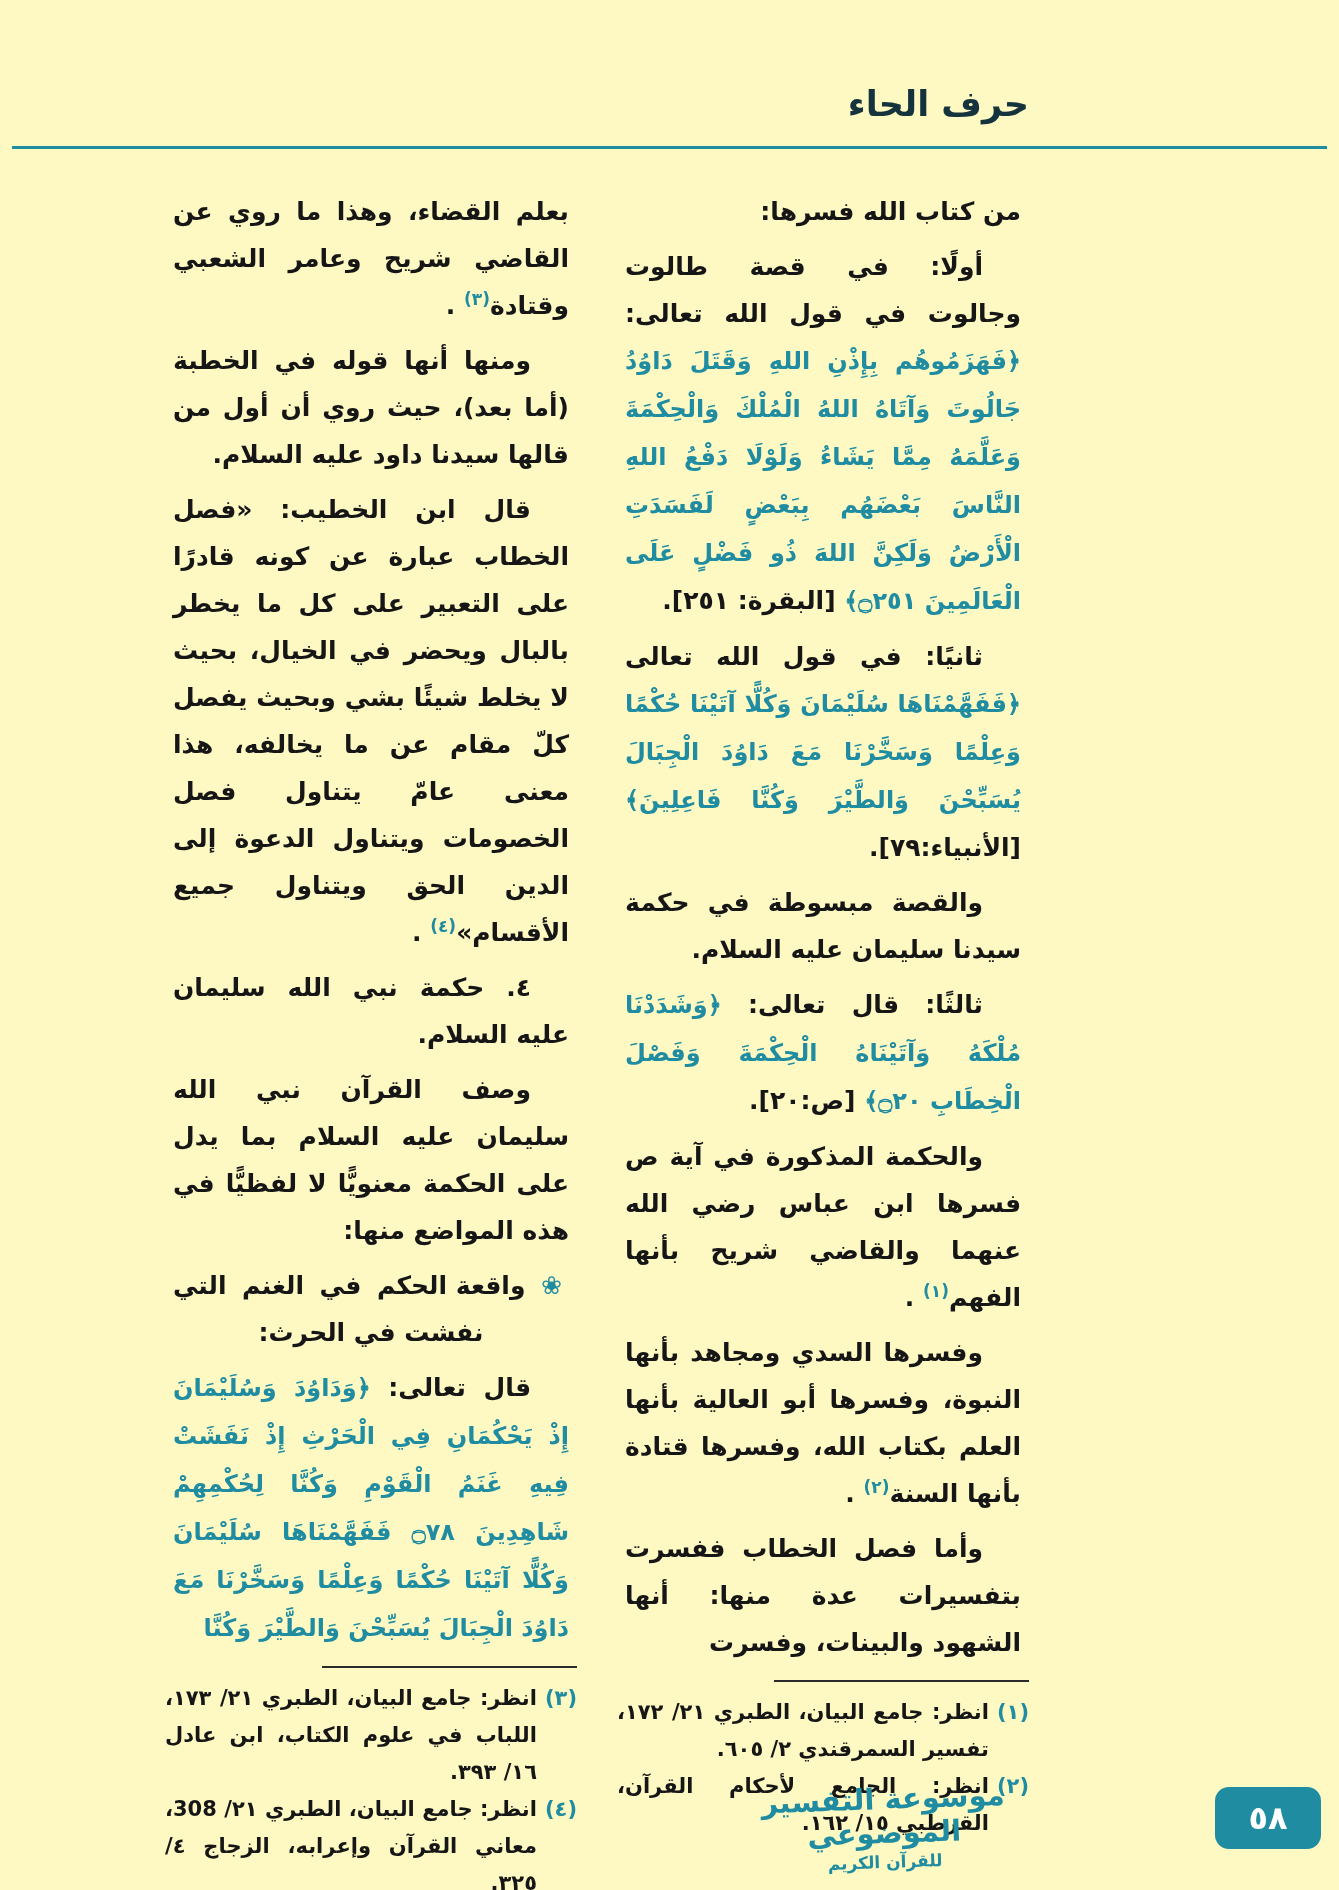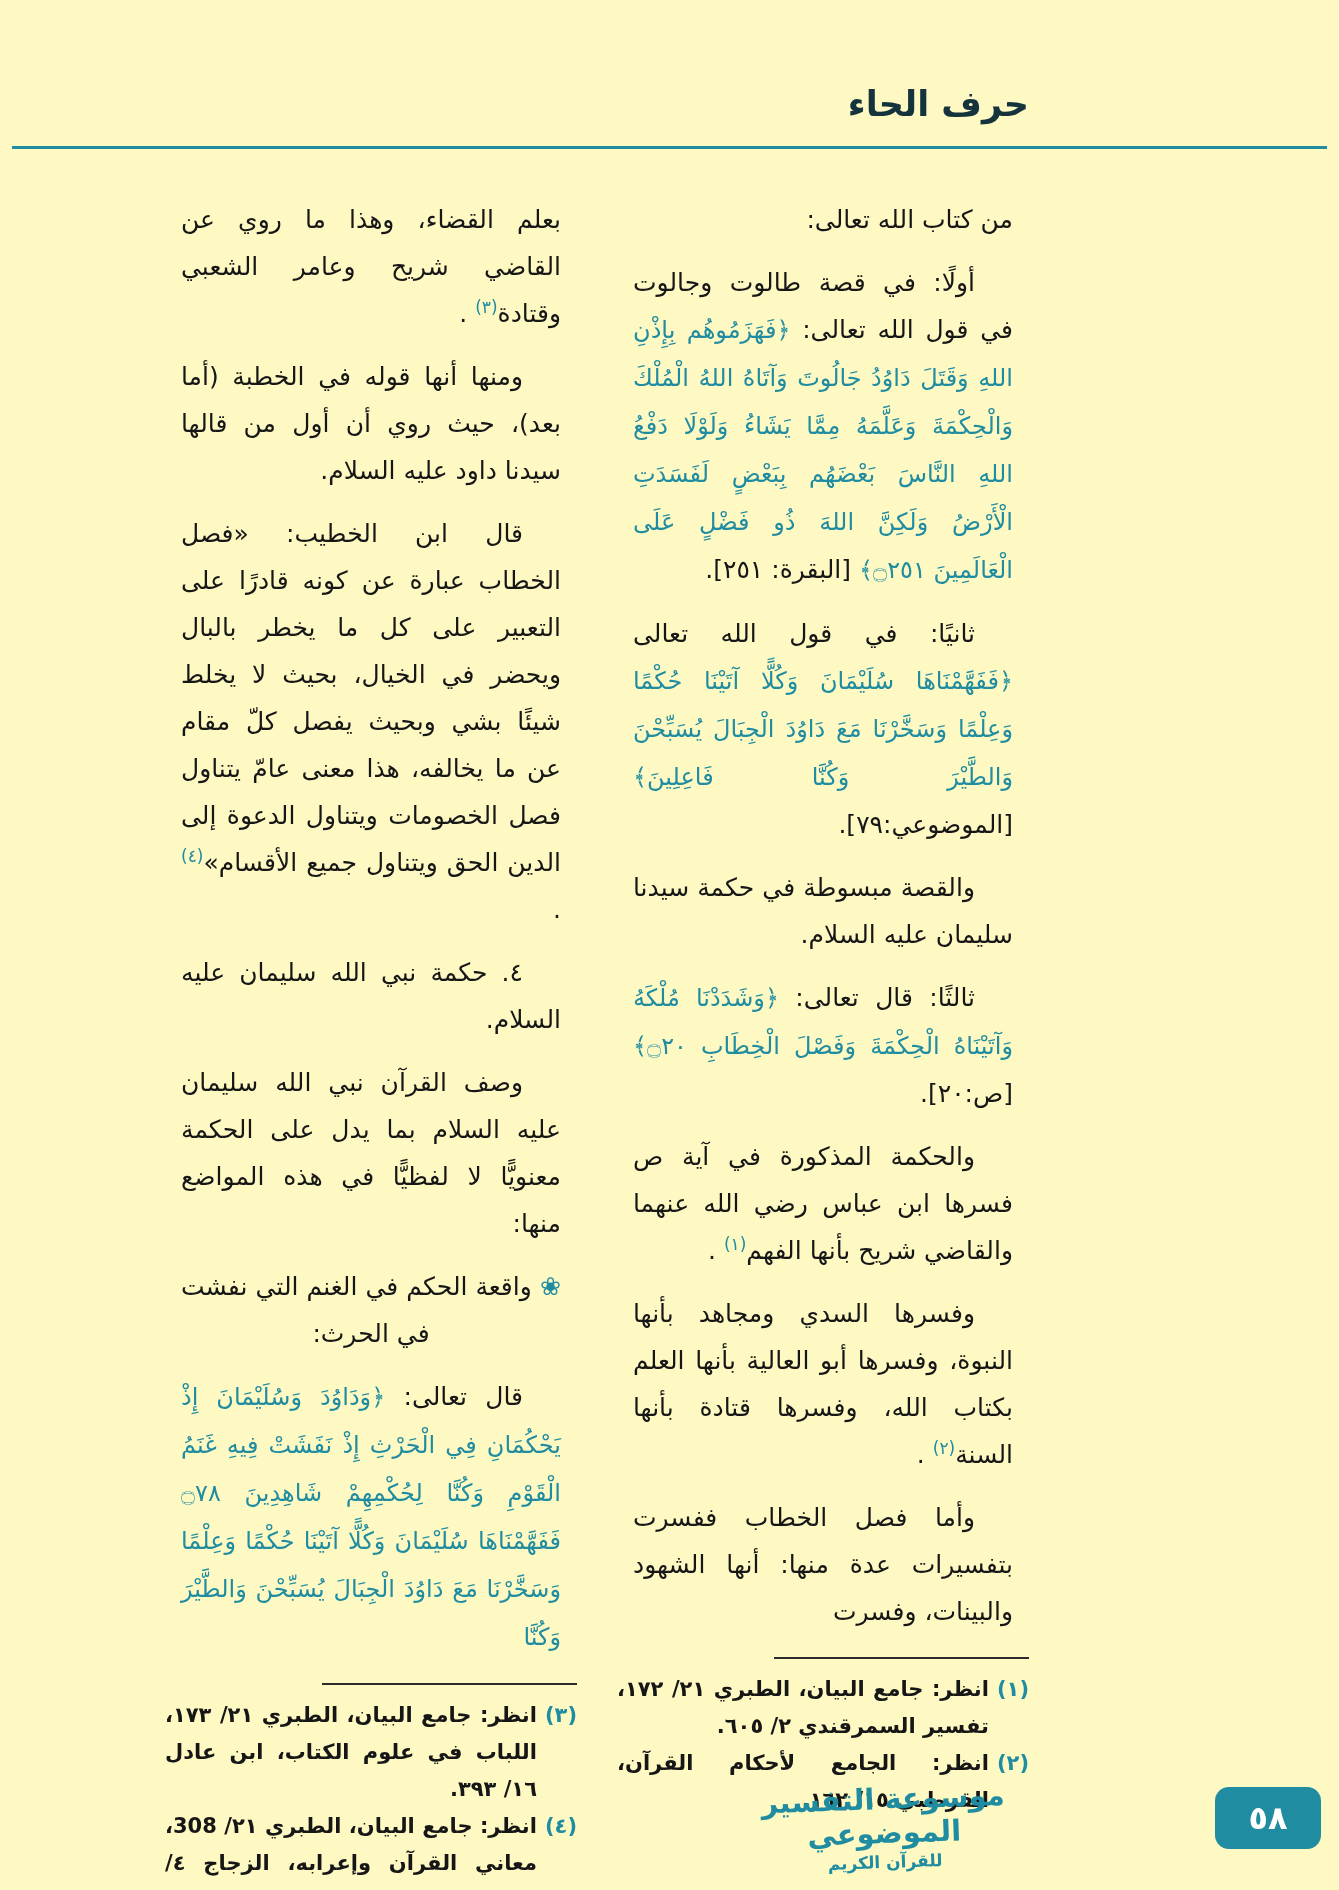--- a/index.html
+++ b/index.html
@@ -29,22 +29,22 @@
   }
   
   .content{
     position:absolute;top:180px;right:310px;
     width:864px;height:1295px;
     display:flex;gap:40px;direction:rtl;
   }
   .col{width:412px;display:flex;flex-direction:column;}
   .col-body{flex:none;}
   .para{
-    margin:16px;
-    font-size:25px;font-weight:400;line-height:47px;
+    margin:8px;
+    font-size:25px;font-weight:700;line-height:47px;
     text-align:justify;
     color:var(--ink);
   }
   .para.indent{text-indent:38px;}
   .para.subheading{text-align:justify;text-align-last:center;}
   .seg-quran{color:var(--accent);font-size:24px;}
   .seg-ref{color:var(--ink);}
   .seg-lead{color:var(--ink);}
   .seg-fn{
     color:var(--accent);
@@ -82,23 +82,23 @@
 
 <div class="page">
 
   <div class="header-title">حرف الحاء</div>
   <div class="header-rule"></div>
 
   <main class="content">
 
     <section class="col">
       <div class="col-body">
-          <p class="para"><span class="seg seg-text">من كتاب الله تعالى:</span></p>
+          <p class="para"><span class="seg seg-text">من كتاب الله فسرها:</span></p>
           <p class="para indent"><span class="seg seg-lead">أولًا:</span><span class="seg seg-text"> في قصة طالوت وجالوت في قول الله تعالى: </span><span class="seg seg-quran">﴿فَهَزَمُوهُم بِإِذْنِ اللهِ وَقَتَلَ دَاوُدُ جَالُوتَ وَآتَاهُ اللهُ الْمُلْكَ وَالْحِكْمَةَ وَعَلَّمَهُ مِمَّا يَشَاءُ وَلَوْلَا دَفْعُ اللهِ النَّاسَ بَعْضَهُم بِبَعْضٍ لَفَسَدَتِ الْأَرْضُ وَلَكِنَّ اللهَ ذُو فَضْلٍ عَلَى الْعَالَمِينَ ۝٢٥١﴾</span><span class="seg seg-ref"> [البقرة: ٢٥١].</span></p>
-          <p class="para indent"><span class="seg seg-lead">ثانيًا:</span><span class="seg seg-text"> في قول الله تعالى </span><span class="seg seg-quran">﴿فَفَهَّمْنَاهَا سُلَيْمَانَ وَكُلًّا آتَيْنَا حُكْمًا وَعِلْمًا وَسَخَّرْنَا مَعَ دَاوُدَ الْجِبَالَ يُسَبِّحْنَ وَالطَّيْرَ وَكُنَّا فَاعِلِينَ﴾</span><span class="seg seg-ref"> [الموضوعي:٧٩].</span></p>
+          <p class="para indent"><span class="seg seg-lead">ثانيًا:</span><span class="seg seg-text"> في قول الله تعالى </span><span class="seg seg-quran">﴿فَفَهَّمْنَاهَا سُلَيْمَانَ وَكُلًّا آتَيْنَا حُكْمًا وَعِلْمًا وَسَخَّرْنَا مَعَ دَاوُدَ الْجِبَالَ يُسَبِّحْنَ وَالطَّيْرَ وَكُنَّا فَاعِلِينَ﴾</span><span class="seg seg-ref"> [الأنبياء:٧٩].</span></p>
           <p class="para indent"><span class="seg seg-text">والقصة مبسوطة في حكمة سيدنا سليمان عليه السلام.</span></p>
           <p class="para indent"><span class="seg seg-lead">ثالثًا:</span><span class="seg seg-text"> قال تعالى: </span><span class="seg seg-quran">﴿وَشَدَدْنَا مُلْكَهُ وَآتَيْنَاهُ الْحِكْمَةَ وَفَصْلَ الْخِطَابِ ۝٢٠﴾</span><span class="seg seg-ref"> [ص:٢٠].</span></p>
           <p class="para indent"><span class="seg seg-text">والحكمة المذكورة في آية ص فسرها ابن عباس رضي الله عنهما والقاضي شريح بأنها الفهم</span><span class="seg seg-fn">(١)</span><span class="seg seg-text"> .</span></p>
           <p class="para indent"><span class="seg seg-text">وفسرها السدي ومجاهد بأنها النبوة، وفسرها أبو العالية بأنها العلم بكتاب الله، وفسرها قتادة بأنها السنة</span><span class="seg seg-fn">(٢)</span><span class="seg seg-text"> .</span></p>
           <p class="para indent"><span class="seg seg-text">وأما فصل الخطاب ففسرت بتفسيرات عدة منها: أنها الشهود والبينات، وفسرت</span></p>
         </div>
       <div class="footnotes">
         <div class="fn-rule"></div>
         <div class="fn-list">
             <div class="fn-item">

